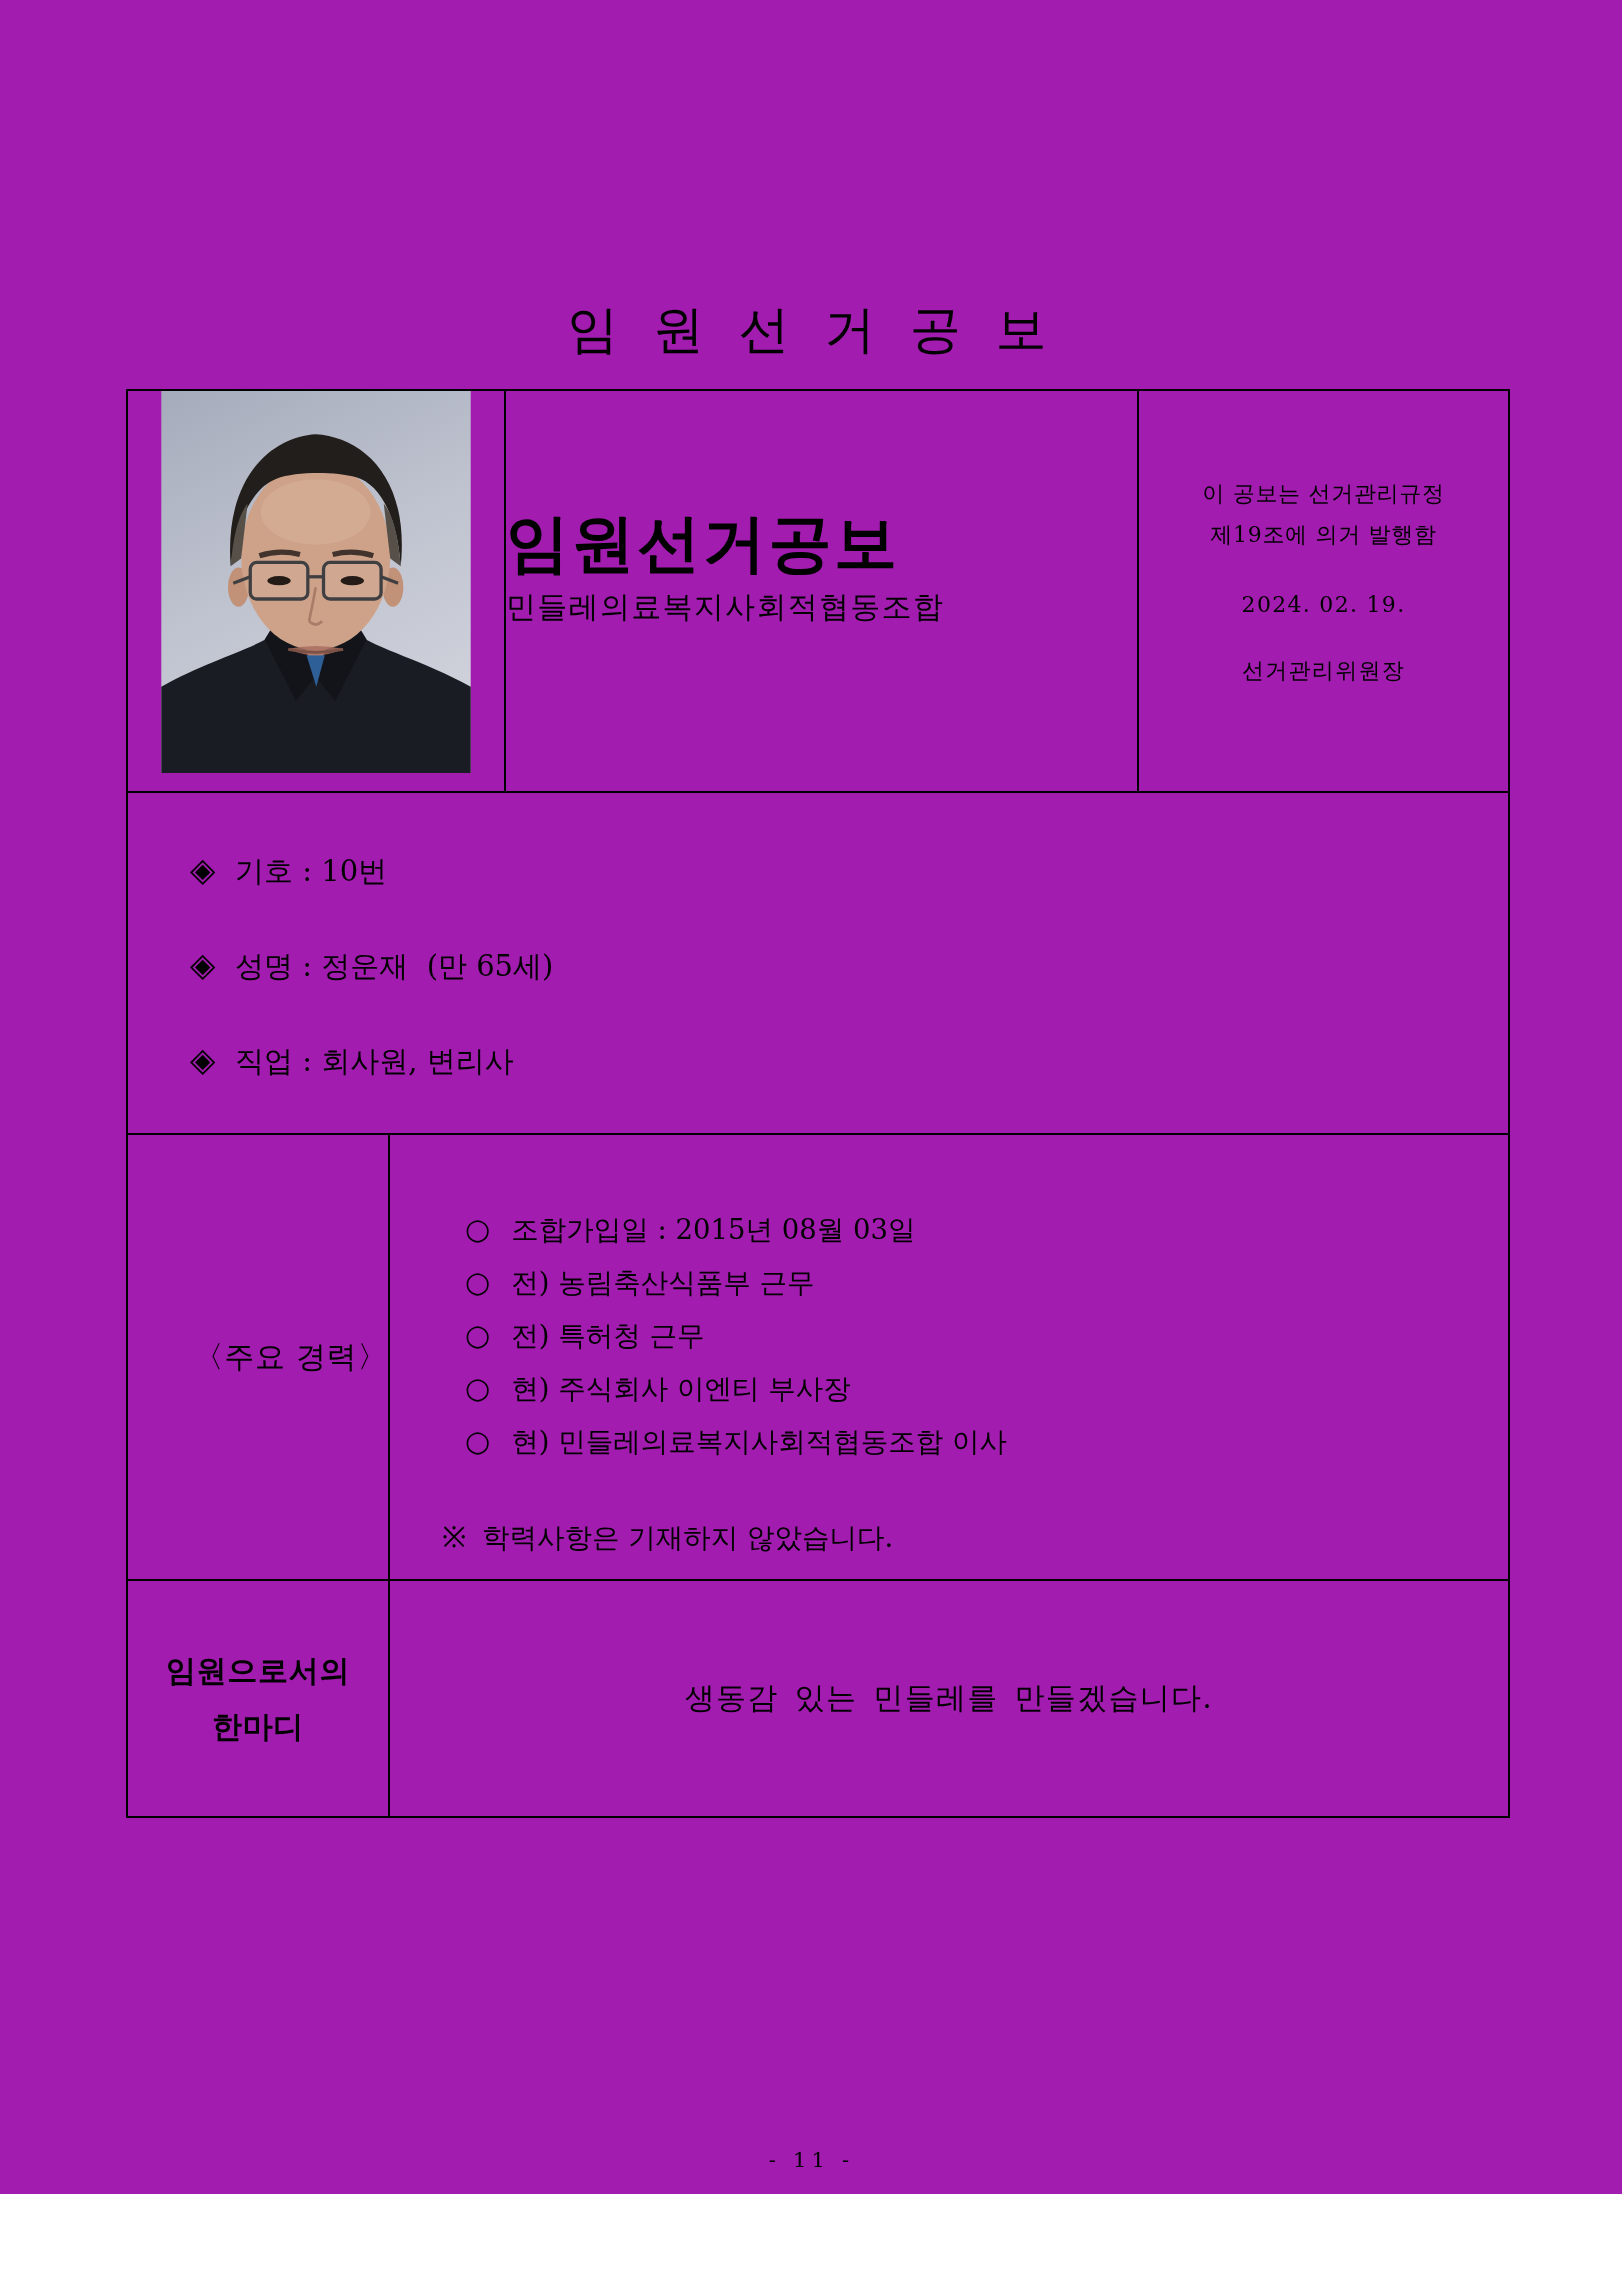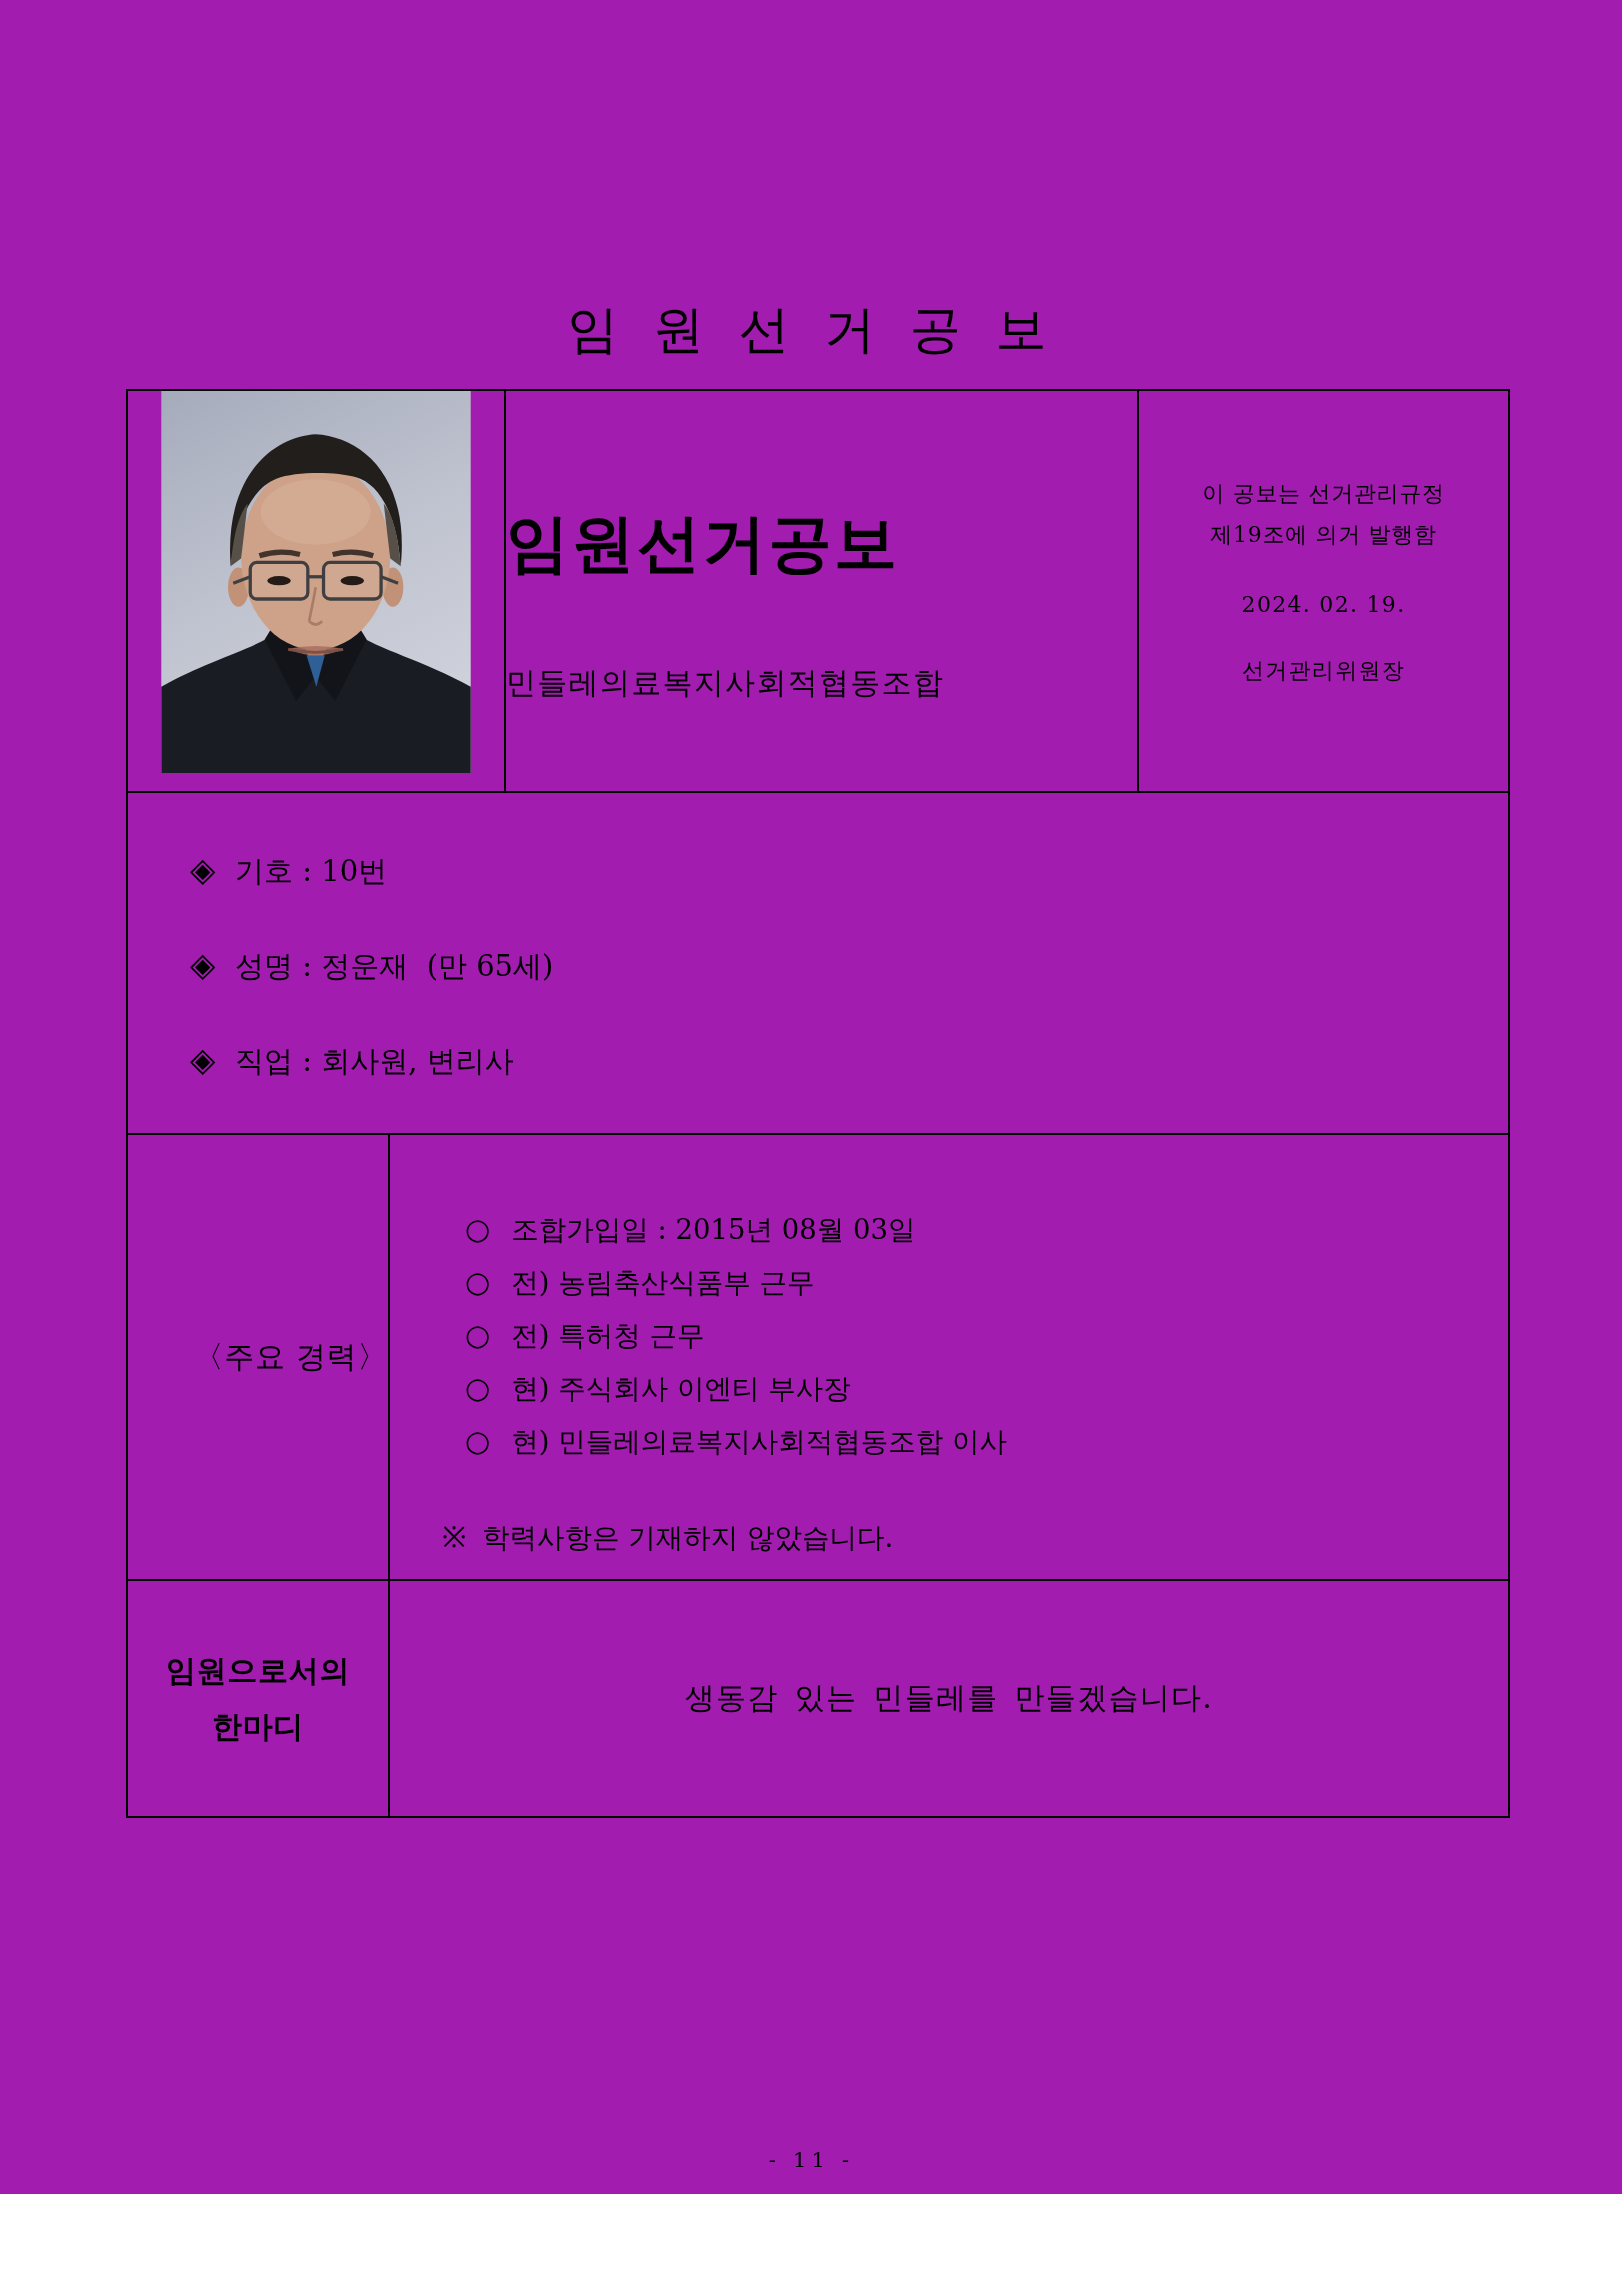--- a/index.html
+++ b/index.html
@@ -56,21 +56,20 @@
 
   
   .cell-title { text-align: left; }
   .big-title {
     margin-top: 110px;
     font-size: 63px;
     font-weight: bold;
     letter-spacing: 2.6px;
   }
   .org-name {
-    margin-top: 76px;
     font-size: 30px;
     letter-spacing: 1.3px;
   }
 
   
   .cell-issuance { text-align: center; font-size: 22px; }
   .issuance-note { margin-top: 82px; line-height: 41px; letter-spacing: 0.7px; }
   .issuance-date { margin-top: 37px; letter-spacing: 1.3px; }
   .issuer        { margin-top: 39px; letter-spacing: 1.3px; }
 

